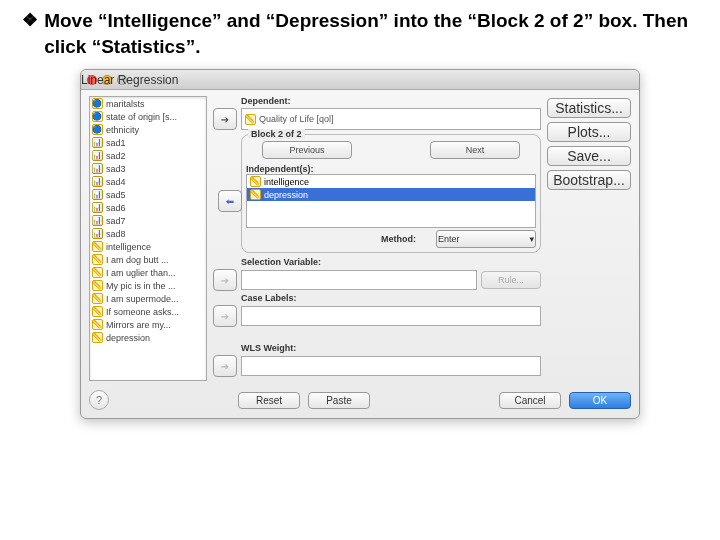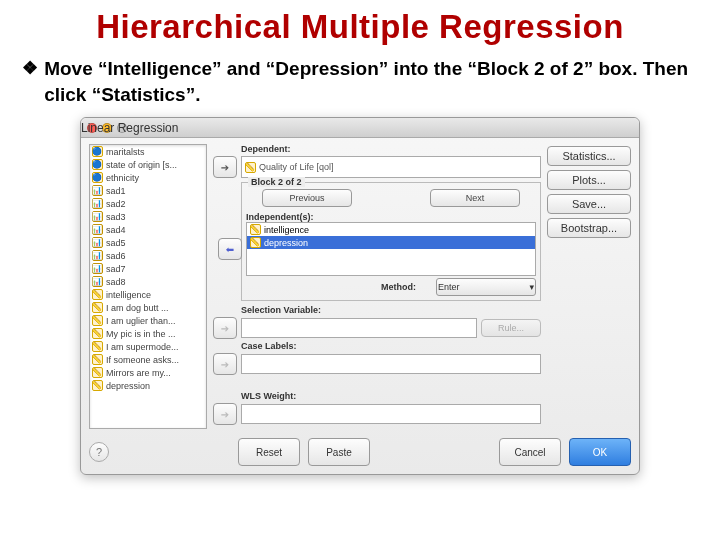--- a/index.html
+++ b/index.html
@@ -35,34 +35,33 @@
   .blockrow { display: flex; justify-content: space-between; padding: 2px 16px; }
   .blockbtn { width: 90px; height: 18px; background: linear-gradient(#fdfdfd,#e6e6e6); border: 1px solid #999; border-radius: 4px; display: flex; align-items: center; justify-content: center; font-size: 9px; color: #444; }
   .indepbox { flex: 1; height: 54px; background: #fff; border: 1px solid #aaa; }
   .indepitem { display: flex; align-items: center; gap: 3px; padding: 1px 3px; font-size: 9px; }
   .indepitem.sel { background: #3a6fd8; color: #fff; }
   .methodrow { display: flex; justify-content: flex-end; align-items: center; gap: 20px; padding: 2px 0; }
   .methodsel { width: 100px; height: 18px; background: linear-gradient(#fdfdfd,#e6e6e6); border: 1px solid #999; border-radius: 3px; display: flex; align-items: center; justify-content: space-between; padding: 0 1px; font-size: 9px; color: #333; }
   .svbox { flex: 1; height: 20px; background: #fff; border: 1px solid #aaa; }
   .rulebtn { width: 60px; height: 18px; background: linear-gradient(#f4f4f4,#e4e4e4); border: 1px solid #bbb; border-radius: 4px; color: #aaa; font-size: 9px; display: flex; align-items: center; justify-content: center; }
   .right-col { width: 84px; display: flex; flex-direction: column; gap: 4px; padding-top: 2px; }
-  .rbtn { height: 20px; background: linear-gradient(#fdfdfd,#e6e6e6); border: 1px solid #999; border-radius: 4px; font-size: 11px; display: flex; align-items: center; justify-content: center; color: #333; }
+  .rbtn { height: 20px; background: linear-gradient(#fdfdfd,#e6e6e6); border: 1px solid #999; border-radius: 4px; font-size: 14px; display: flex; align-items: center; justify-content: center; color: #333; }
   .footer { display: flex; justify-content: space-between; align-items: center; padding: 5px 8px 8px 8px; }
   .helpbtn { width: 20px; height: 20px; border: 1px solid #aaa; border-radius: 50%; display: flex; align-items: center; justify-content: center; color: #777; font-size: 11px; background: linear-gradient(#fdfdfd,#e6e6e6); }
   .fbtns { display: flex; gap: 8px; align-items: center; }
-  .fbtn { min-width: 62px; height: 28px; background: linear-gradient(#fdfdfd,#e6e6e6); border: 1px solid #999; border-radius: 4px; font-size: 10px; display: flex; align-items: center; justify-content: center; color: #333; }
+  .fbtn { min-width: 62px; height: 17px; background: linear-gradient(#fdfdfd,#e6e6e6); border: 1px solid #999; border-radius: 4px; font-size: 10px; display: flex; align-items: center; justify-content: center; color: #333; }
   .fbtn.ok { background: linear-gradient(#6db3f8,#2f7ee0); color: #fff; border-color: #2560b0; }
-  .groupframe { border: 1px solid #bbb; border-radius: 0; padding: 4px 4px 2px 4px; margin: 2px 0 2px 28px; position: relative; }
+  .groupframe { border: 1px solid #bbb; border-radius: 8px; padding: 4px 4px 2px 4px; margin: 2px 0 2px 28px; position: relative; }
   .grouplabel { position: absolute; top: -6px; left: 6px; background: #ededed; padding: 0 3px; font-size: 9px; color: #333; font-weight: bold; }
 </style>
 </head>
 <body>
 
 <div class="slide">
-  <div class="title">Hierarchical Multiple Regression</div>
   <div class="bullet-row">
     <span class="bullet-icon">❖</span>
     <span class="bullet-text">Move “Intelligence” and “Depression” into the “Block 2 of 2” box. Then click “Statistics”.</span>
   </div>
 
   <div class="dialog-wrap">
     <div class="dialog">
       <div class="titlebar">
         <div class="traffic">
           <div class="tl red"></div>

